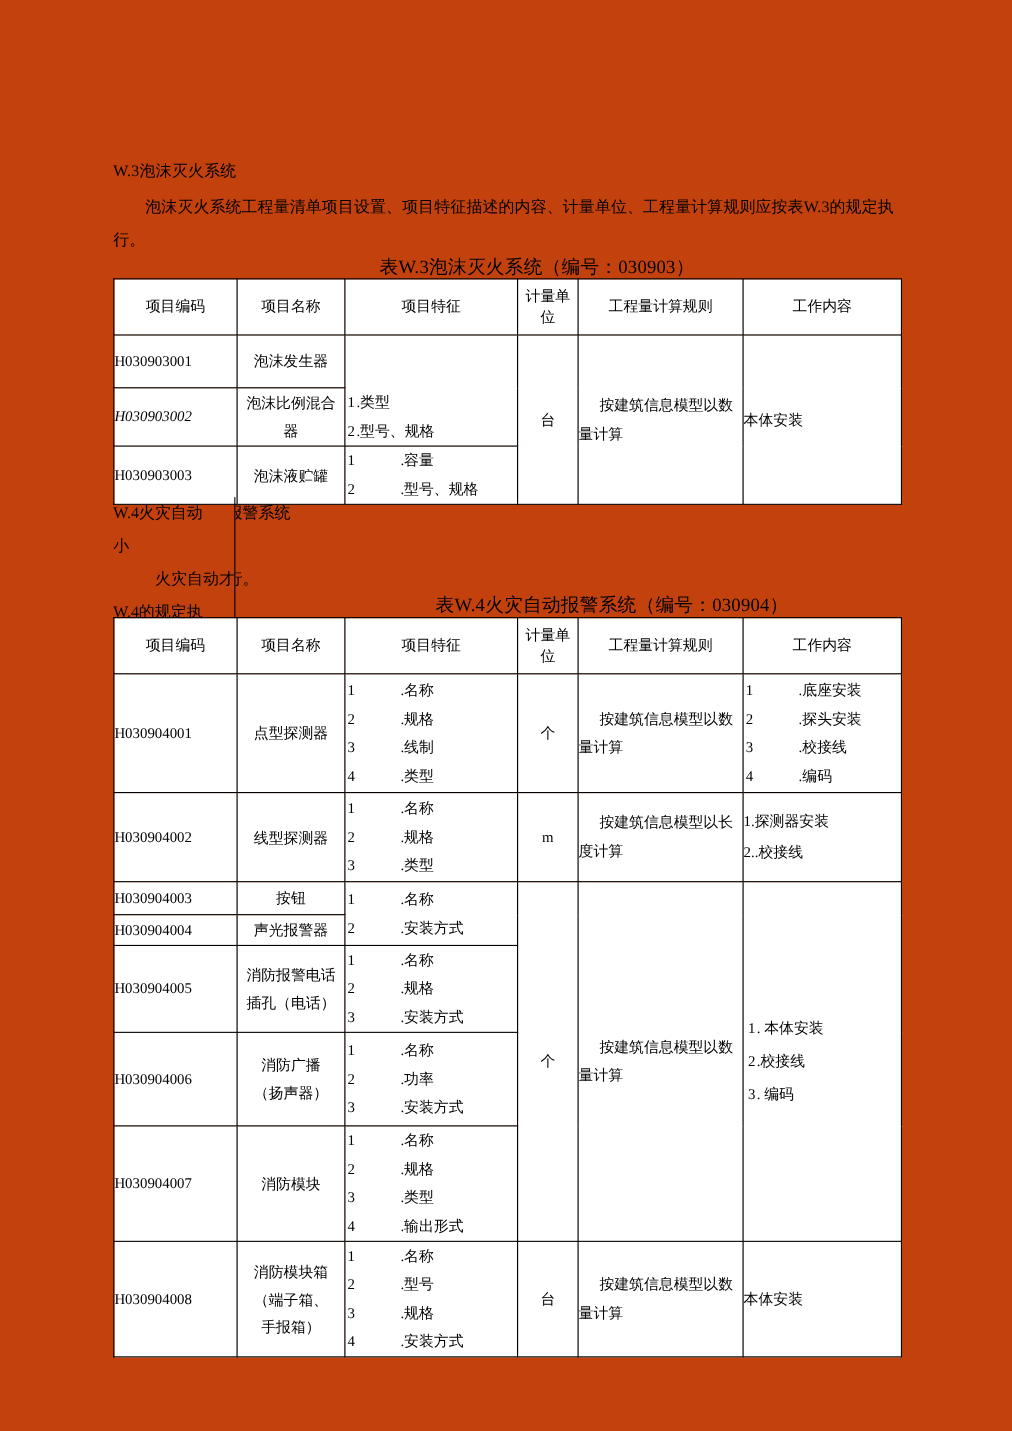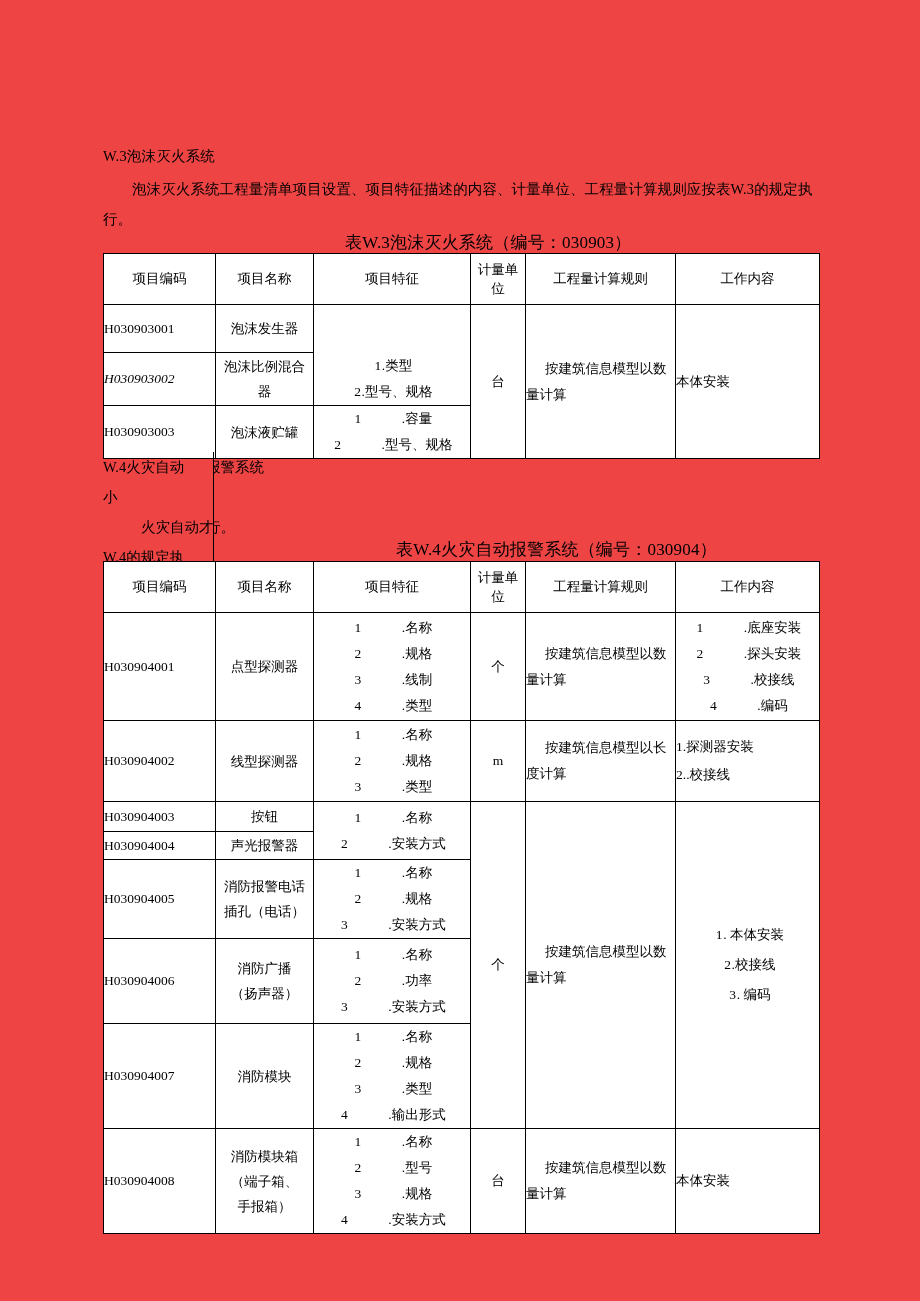--- a/index.html
+++ b/index.html
@@ -10,21 +10,21 @@
   body {
     font-family: "Liberation Serif", "DejaVu Serif", serif;
     color: #000000;
     -webkit-font-smoothing: antialiased;
   }
   .page {
     position: relative;
     width: 920px;
     height: 1301px;
     margin: 0 auto;
-    background: #ef4444;
+    background: #c2410c;
     overflow: hidden;
   }
 
   
   .sec-heading {
     position: absolute;
     font-size: 14.5px;
     line-height: 1.5;
     white-space: nowrap;
     letter-spacing: 0.2px;
@@ -77,21 +77,20 @@
     list-style: none;
     margin: 0;
     padding: 0;
   }
   .featlist li {
     display: block;
     position: relative;
     line-height: 26px;
     padding-left: 2px;
     white-space: nowrap;
-    text-align: center;
   }
   .featlist li .num {
     display: inline-block;
     width: 8px;
   }
   
   .featlist.gap li .num { width: 8px; }
   .featlist.gap li .txt { margin-left: 40px; }
   .featlist.tight li .txt { margin-left: 0px; }
 

